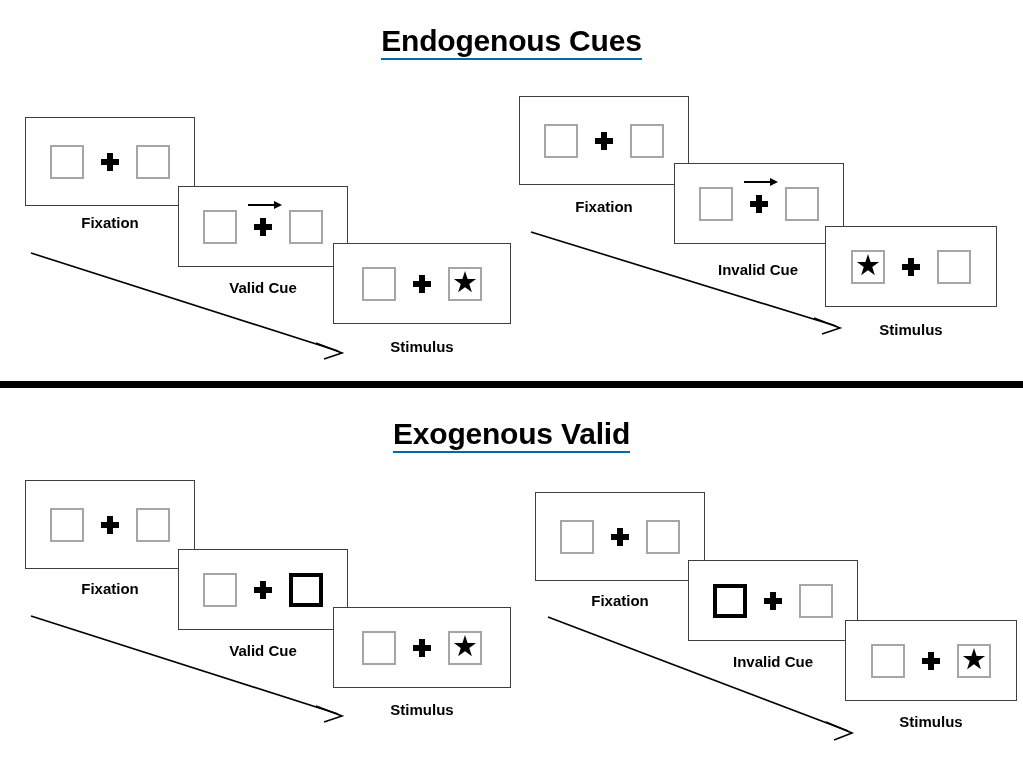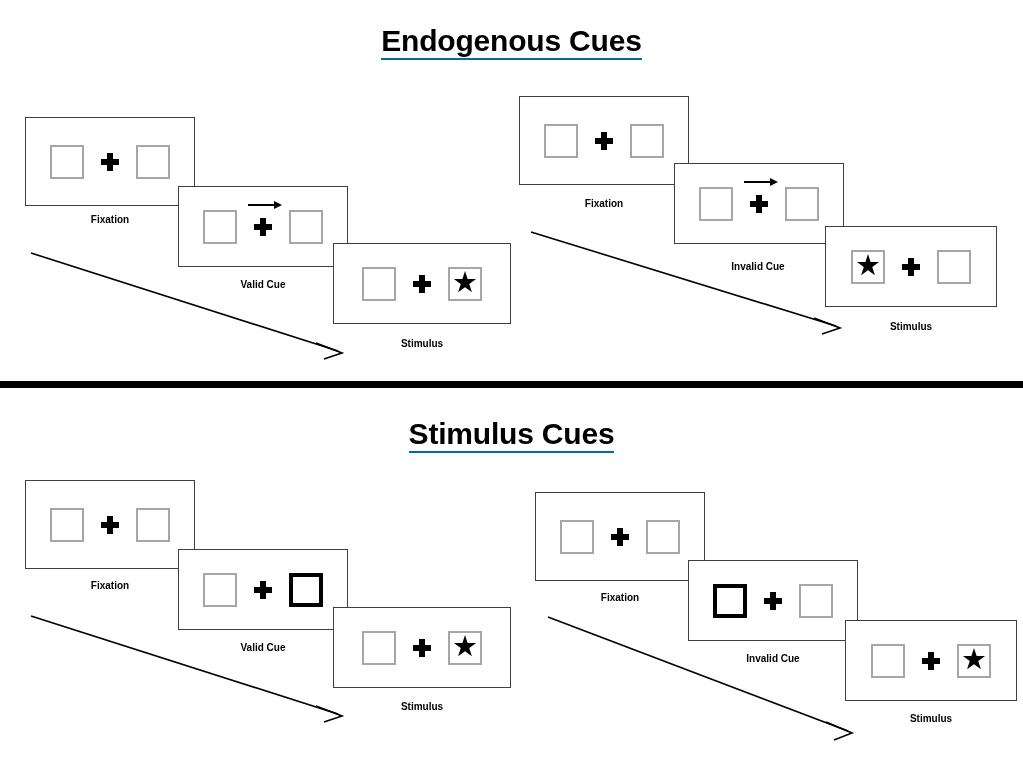--- a/index.html
+++ b/index.html
@@ -117,21 +117,21 @@
     height: 10px;
     top: -17px;
     left: 50%;
     margin-left: -16px;
   }
   .cue-arrow svg { display: block; }
 
   
   .caption {
     position: absolute;
-    font-size: 10px;
+    font-size: 15px;
     font-weight: bold;
     white-space: nowrap;
     text-align: center;
   }
 
   
   .flow-arrow {
     position: absolute;
     pointer-events: none;
   }
@@ -228,21 +228,21 @@
       </div>
       <div class="plus"></div>
       <div class="box"></div>
     </div>
   </div>
   <div class="caption" style="left:825px; top:321px; width:172px;">Stimulus</div>
 
   <div class="divider" style="top:381px;"></div>
 
   <div class="section-title" style="top:417px;">
-    <span class="titletext">Stimulus Cues</span>
+    <span class="titletext">Exogenous Valid</span>
   </div>
 
   <div class="flow-arrow" style="left:28px; top:611px; width:325px; height:115px;">
     <svg width="325" height="115" viewBox="0 0 325 115">
       <line x1="3" y1="5" x2="310" y2="103" stroke="#000" stroke-width="1.6"></line>
       <polyline points="288,95 314,105 296,111" fill="none" stroke="#000" stroke-width="1.6"></polyline>
     </svg>
   </div>
 
   <div class="frame" style="left:25px; top:480px; width:170px; height:89px;">

